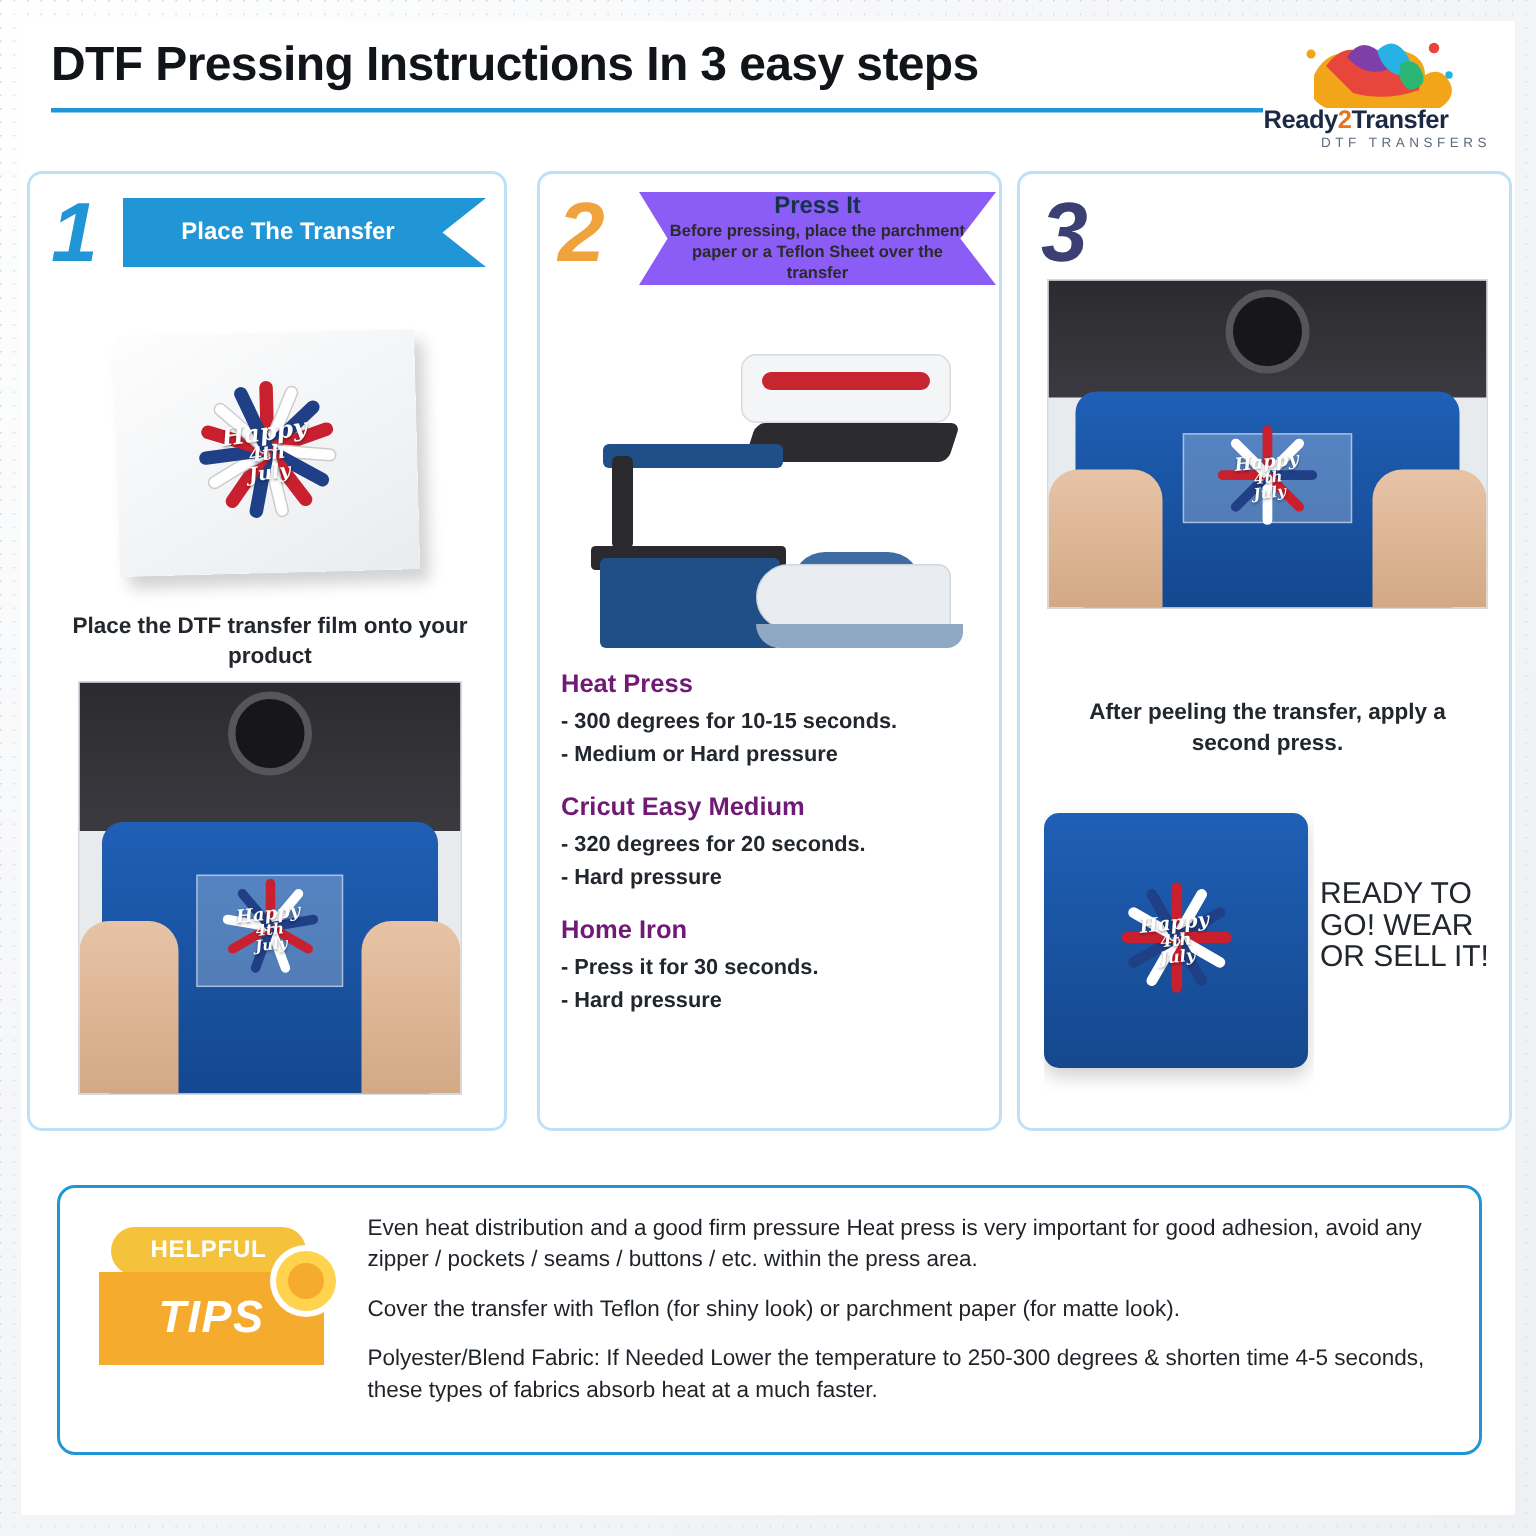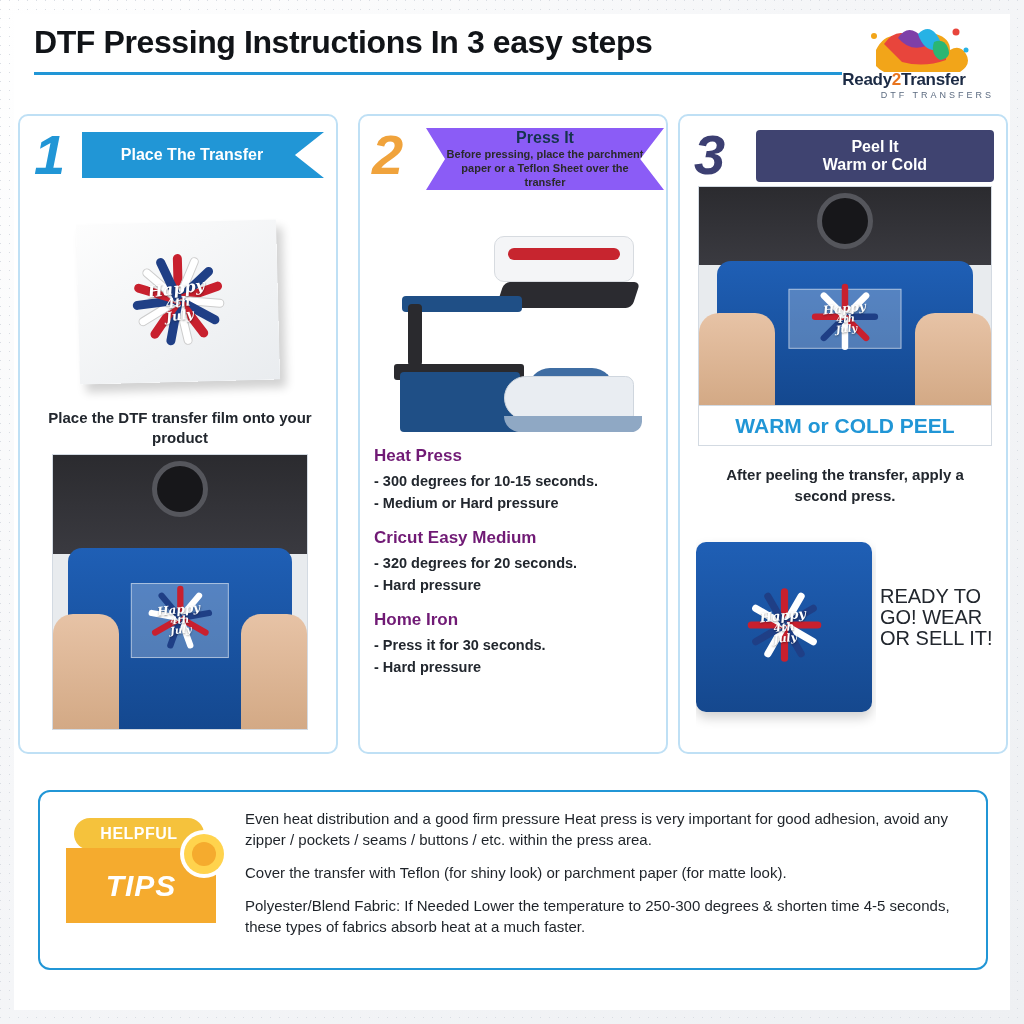--- a/index.html
+++ b/index.html
@@ -184,21 +184,21 @@
   }
   .tips-badge { position: absolute; left: 20px; top: 22px; width: 170px; height: 130px; }
   .tb-top {
     position: absolute; left: 14px; top: 4px; width: 130px; height: 32px;
     background: #f5c23c; border-radius: 16px;
     color: #fff; font-size: 16px; font-weight: bold;
     display: flex; align-items: center; justify-content: center;
     letter-spacing: 0.5px;
   }
   .tb-body {
-    position: absolute; left: 6px; top: 34px; width: 150px; height: 75px;
+    position: absolute; left: 6px; top: 34px; width: 150px; height: 62px;
     background: #f5ab2e;
     clip-path: polygon(0 0, 100% 0, 100% 100%, 38% 100%, 24% 130%, 20% 100%, 0 100%);
     color: #fff; font-size: 30px; font-weight: bold; font-style: italic;
     display: flex; align-items: center; justify-content: center;
     letter-spacing: 1px;
   }
   .tb-sun {
     position: absolute; right: 6px; top: 20px; width: 40px; height: 40px;
     border-radius: 50%; background: #ffd34d;
     box-shadow: 0 0 0 4px #fff;
@@ -429,24 +429,20 @@
 
       <div class="spec-h">Home Iron</div>
       <div class="spec-l">- Press it for 30 seconds.</div>
       <div class="spec-l">- Hard pressure</div>
     </div>
   </div>
 
   <div class="col col-3">
     <div class="banner b3">
       <div class="step-num">3</div>
-      <div class="flag">
-        <b>Peel It</b>
-        <b>Warm or Cold</b>
-      </div>
     </div>
 
     <div class="photo p4">
       <div class="tshirt-photo">
         <div class="press-top">
               <div class="press-knob"></div>
             </div>
         <div class="shirt">
           <div class="shirt-patch">
             <div class="art">
@@ -462,21 +458,20 @@
                 <div class="script" style="font-size:10px;line-height:10px"><span class="big" style="font-size:12px">Happy</span><br>4th<br>July</div>
               </div>
             </div>
           </div>
         </div>
         <div class="hand l"></div>
         <div class="hand r"></div>
       </div>
     </div>
 
-    <div class="peel-label">WARM or COLD PEEL</div>
     <div class="cap3">After peeling the transfer, apply a second press.</div>
 
     <div class="photo p5">
       <div class="folded">
         <div class="art">
           <div class="sunflower">
             <div class="pet" style="transform:rotate(0deg) scale(.8);background:#c8202e"></div>
             <div class="pet" style="transform:rotate(30deg) scale(.8);background:#ffffff"></div>
             <div class="pet" style="transform:rotate(60deg) scale(.8);background:#1f3f86"></div>
             <div class="pet" style="transform:rotate(90deg) scale(.8);background:#c8202e"></div>

